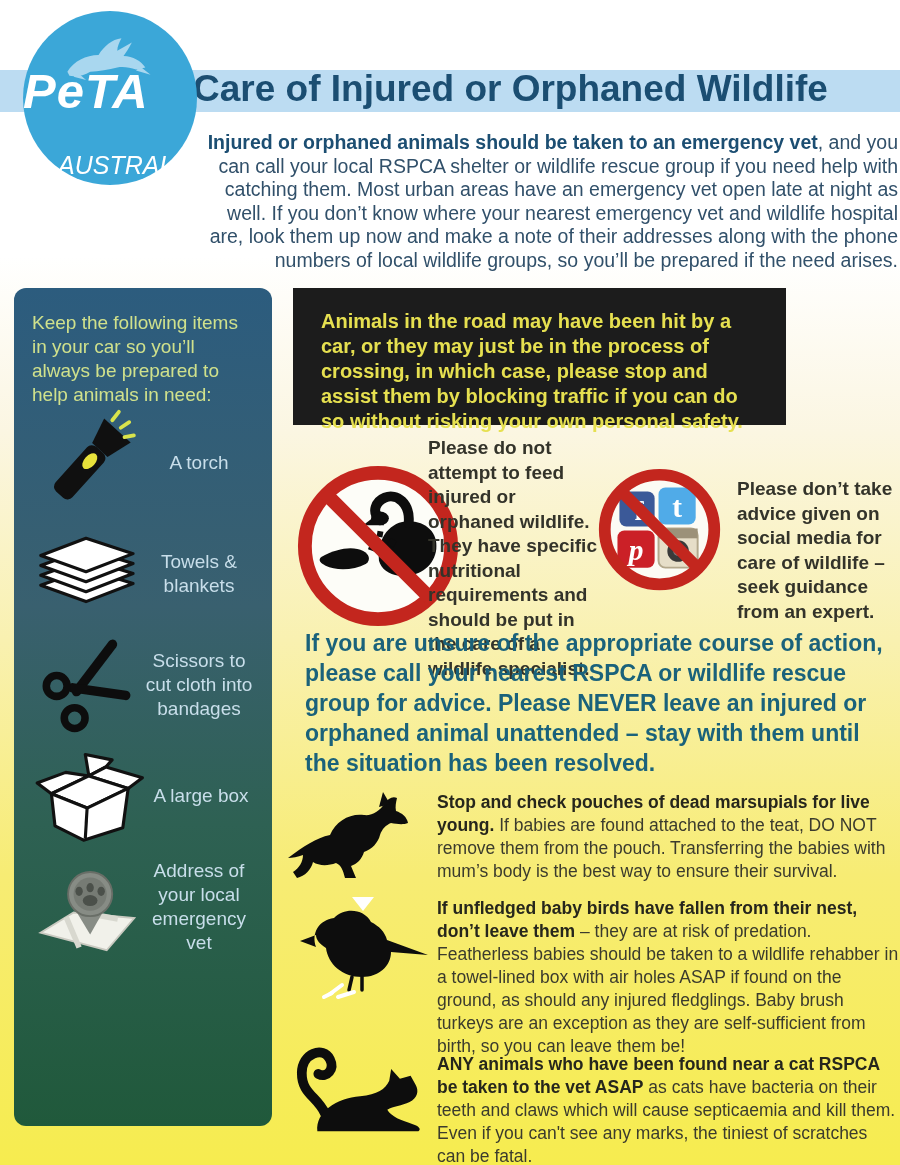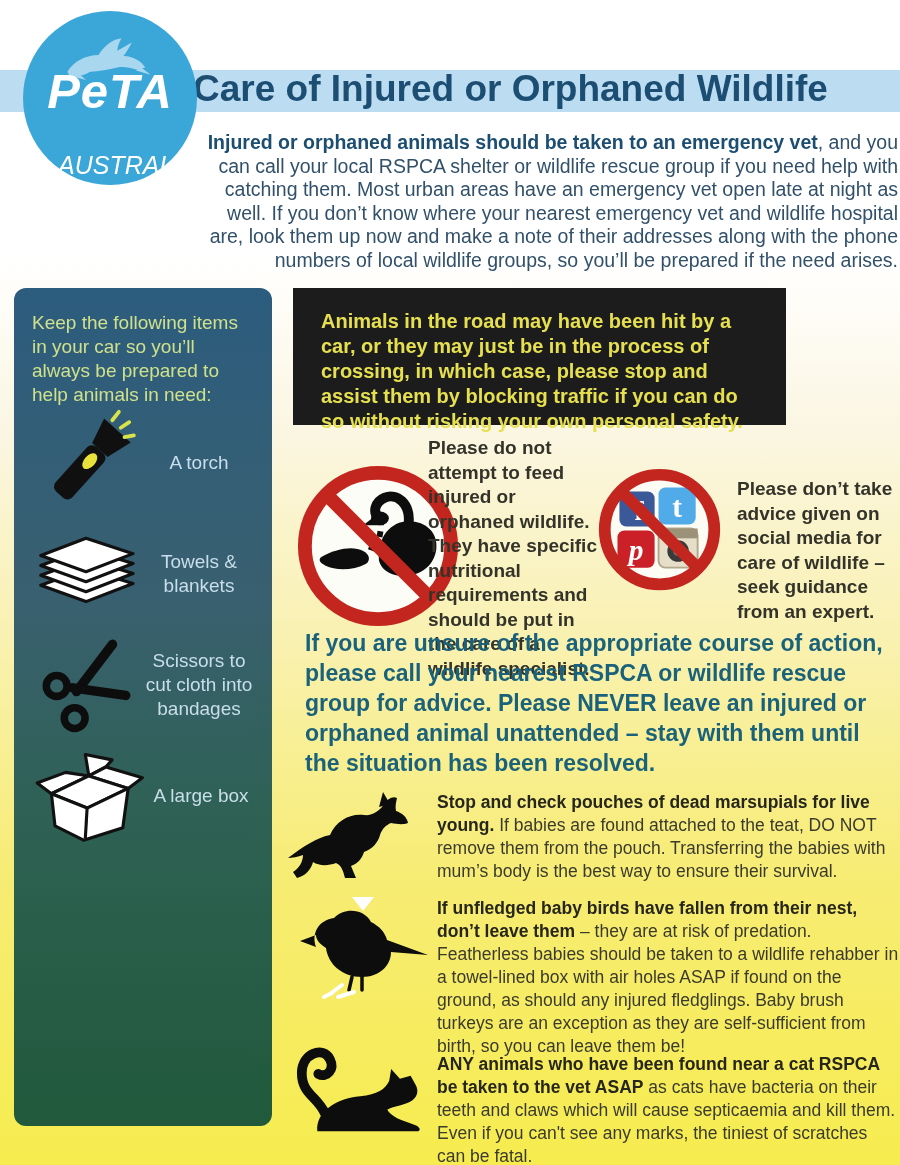--- a/index.html
+++ b/index.html
@@ -7,21 +7,21 @@
     position:relative; width:900px; height:1165px; margin:0 auto; overflow:hidden;
     background:linear-gradient(180deg,#ffffff 0%,#ffffff 22%,#FBF6E2 37%,#F9F1B0 55%,#F7EC74 75%,#F6EC4F 100%);
     font-family:"Liberation Sans","DejaVu Sans",sans-serif;
   }
   
   .banner { position:absolute; left:0; top:70px; width:900px; height:42px; background:#BCDCF2; }
   .title  { position:absolute; left:193px; top:64px; width:707px; height:50px; display:flex; align-items:center;
             font-size:37px; font-weight:800; color:#1B4E72; white-space:nowrap; }
   .logo   { position:absolute; left:23px; top:11px; width:174px; height:174px; background:#3BA7D8; border-radius:50%; }
   .logo .rabbit { position:absolute; top:18px; left:50%; transform:translateX(-50%); }
-  .logo .peta { position:absolute; top:52px; width:100%; text-align:center; font-size:49px; font-weight:800;
+  .logo .peta { position:absolute; top:52px; width:100%; font-size:49px; font-weight:800;
                 font-style:italic; color:#ffffff; letter-spacing:1px; }
   .logo .sub  { position:absolute; top:112px; width:100%; text-align:right; font-size:25px; font-style:italic; color:#ffffff;margin-top:28px; }
   .intro { position:absolute; left:198px; top:131px; width:700px; margin:0; font-size:19.5px; line-height:23.5px; color:#31506A;text-align:right; }
   .intro b { color:#1C4E72; }
 
   
   .sidebar { position:absolute; left:14px; top:288px; width:258px; height:838px; border-radius:12px; box-sizing:border-box;
              padding:14px 16px 10px; background:linear-gradient(180deg,#2C5C7E 0%,#39606F 38%,#2E6153 64%,#20593B 100%); }
   .rk-title { font-size:34px; font-weight:800; color:#F7E94C; letter-spacing:0.5px; }
   .rk-sub { margin:9px 2px 0; font-size:19px; line-height:24px; color:#D0E18C; }
@@ -130,20 +130,36 @@
             <path d="M24,50 L66,30 L110,44 L64,66 Z"></path>
             <path d="M24,50 L64,66 L110,44 L104,88 L60,102 L28,86 Z"></path>
             <path d="M64,66 L62,100" fill="none"></path>
           </g>
         </svg>
       </span>
       <span class="rk-label">A large box</span>
     </div>
 
 
+    <div class="rk-item">
+      <span class="rk-icon">
+        <svg width="106" height="92" viewBox="0 0 115 100">
+          <path d="M8,78 L44,56 L110,62 L80,97 Z" fill="#f1f1ea" stroke="#c9c9c0" stroke-width="2"></path>
+          <path d="M36,61 L50,94 M70,59 L92,63" stroke="#d8d8cf" stroke-width="6"></path>
+          <path d="M44,50 L62,80 L80,48 Z" fill="#878c85"></path>
+          <circle cx="62" cy="36" r="24" fill="#878c85" stroke="#696e67" stroke-width="2"></circle>
+          <circle cx="62" cy="36" r="18" fill="#767b74"></circle>
+          <ellipse cx="62" cy="43" rx="8" ry="6" fill="#4b504a"></ellipse>
+          <ellipse cx="50" cy="33" rx="4" ry="5" fill="#4b504a"></ellipse>
+          <ellipse cx="62" cy="29" rx="4" ry="5" fill="#4b504a"></ellipse>
+          <ellipse cx="74" cy="33" rx="4" ry="5" fill="#4b504a"></ellipse>
+        </svg>
+      </span>
+      <span class="rk-label">Address of your local emergency vet</span>
+    </div>
   </div>
 
   <div class="notice">
     <p>Animals in the road may have been hit by a car, or they may just be in the process of crossing, in which case, please stop and assist them by blocking traffic if you can do so without risking your own personal safety.</p>
   </div>
 
   <span class="nofeed-icon">
     <svg width="168" height="168" viewBox="0 0 170 170">
       <circle cx="85" cy="85" r="80" fill="#fdfdf8"></circle>
       <path fill="#0d0d0d" d="M86,100 C84,76 98,60 116,60 C134,60 146,72 144,88 C142,106 126,117 106,115 C96,114 88,108 86,100 Z"></path>

